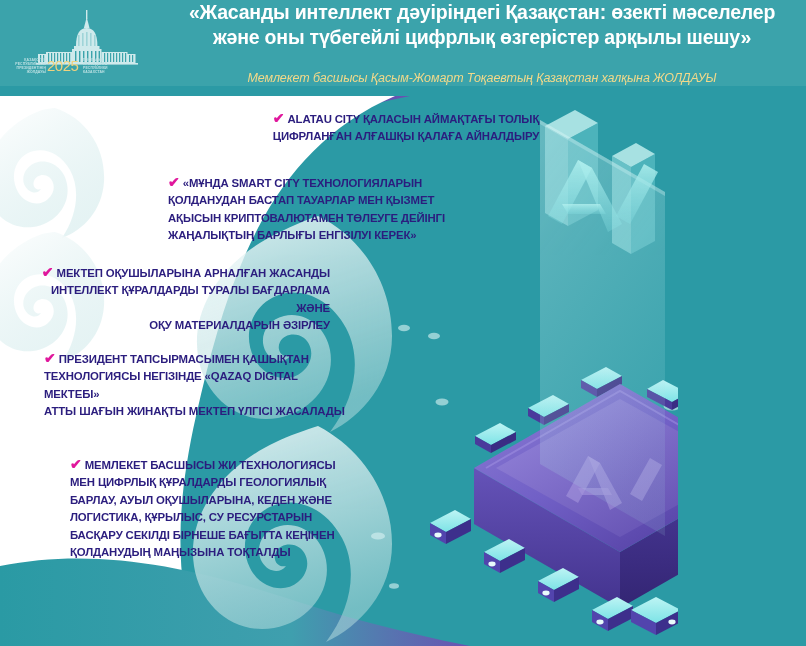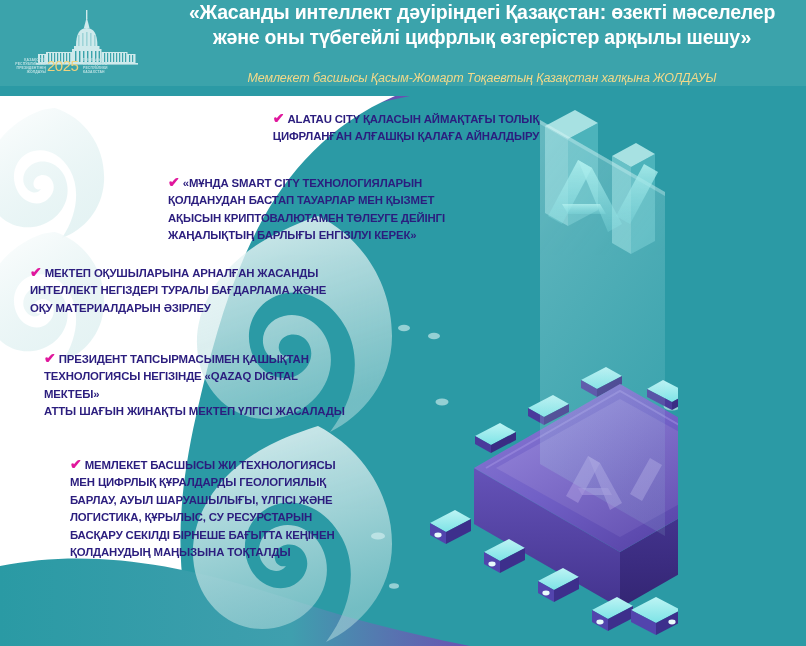--- a/index.html
+++ b/index.html
@@ -101,21 +101,21 @@
   .block.center { text-align:center; }
   .check {
     color:#e0179c;
     font-size:14px;
     font-weight:bold;
     margin-right:3px;
     letter-spacing:0;
   }
   #blk1 { left:246px; top:14px;  width:320px; }
   #blk2 { left:168px; top:78px;  width:290px; }
-  #blk3 { left:30px;  top:168px; width:300px; }
+  #blk3 { left:30px;  top:168px; width:300px;text-align:right; }
   #blk4 { left:44px;  top:254px; width:310px; }
   #blk5 { left:30px;  top:360px; width:300px;margin-left:40px; }
 
   .block .line { display:block; }
 </style>
 </head>
 <body>
 
 <div id="poster">
 
@@ -512,33 +512,33 @@
 
     <div class="block" id="blk2">
       <span class="line"><span class="check">✔</span><span>«МҰНДА SMART CITY ТЕХНОЛОГИЯЛАРЫН</span></span>
       <span class="line">ҚОЛДАНУДАН БАСТАП ТАУАРЛАР МЕН ҚЫЗМЕТ</span>
       <span class="line">АҚЫСЫН КРИПТОВАЛЮТАМЕН ТӨЛЕУГЕ ДЕЙІНГІ</span>
       <span class="line">ЖАҢАЛЫҚТЫҢ БАРЛЫҒЫ ЕНГІЗІЛУІ КЕРЕК»</span>
     </div>
 
     <div class="block" id="blk3">
       <span class="line"><span class="check">✔</span><span>МЕКТЕП ОҚУШЫЛАРЫНА АРНАЛҒАН ЖАСАНДЫ</span></span>
-      <span class="line">ИНТЕЛЛЕКТ НЕГІЗДЕРІ ТУРАЛЫ БАҒДАРЛАМА ЖӘНЕ</span>
+      <span class="line">ИНТЕЛЛЕКТ ҚҰРАЛДАРДЫ ТУРАЛЫ БАҒДАРЛАМА ЖӘНЕ</span>
       <span class="line">ОҚУ МАТЕРИАЛДАРЫН ӘЗІРЛЕУ</span>
     </div>
 
     <div class="block" id="blk4">
       <span class="line"><span class="check">✔</span><span>ПРЕЗИДЕНТ ТАПСЫРМАСЫМЕН ҚАШЫҚТАН</span></span>
       <span class="line">ТЕХНОЛОГИЯСЫ НЕГІЗІНДЕ «QAZAQ DIGITAL МЕКТЕБІ»</span>
       <span class="line">АТТЫ ШАҒЫН ЖИНАҚТЫ МЕКТЕП ҮЛГІСІ ЖАСАЛАДЫ</span>
     </div>
 
     <div class="block" id="blk5">
       <span class="line"><span class="check">✔</span><span>МЕМЛЕКЕТ БАСШЫСЫ ЖИ ТЕХНОЛОГИЯСЫ</span></span>
       <span class="line">МЕН ЦИФРЛЫҚ ҚҰРАЛДАРДЫ ГЕОЛОГИЯЛЫҚ</span>
-      <span class="line">БАРЛАУ, АУЫЛ ШАРУАШЫЛЫҒЫ, ҮЛГІСІ ЖӘНЕ</span>
+      <span class="line">БАРЛАУ, АУЫЛ ОҚУШЫЛАРЫНА, КЕДЕН ЖӘНЕ</span>
       <span class="line">ЛОГИСТИКА, ҚҰРЫЛЫС, СУ РЕСУРСТАРЫН</span>
       <span class="line">БАСҚАРУ СЕКІЛДІ БІРНЕШЕ БАҒЫТТА КЕҢІНЕН</span>
       <span class="line">ҚОЛДАНУДЫҢ МАҢЫЗЫНА ТОҚТАЛДЫ</span>
     </div>
 
   </div>
 </div>
 
 </body></html>

